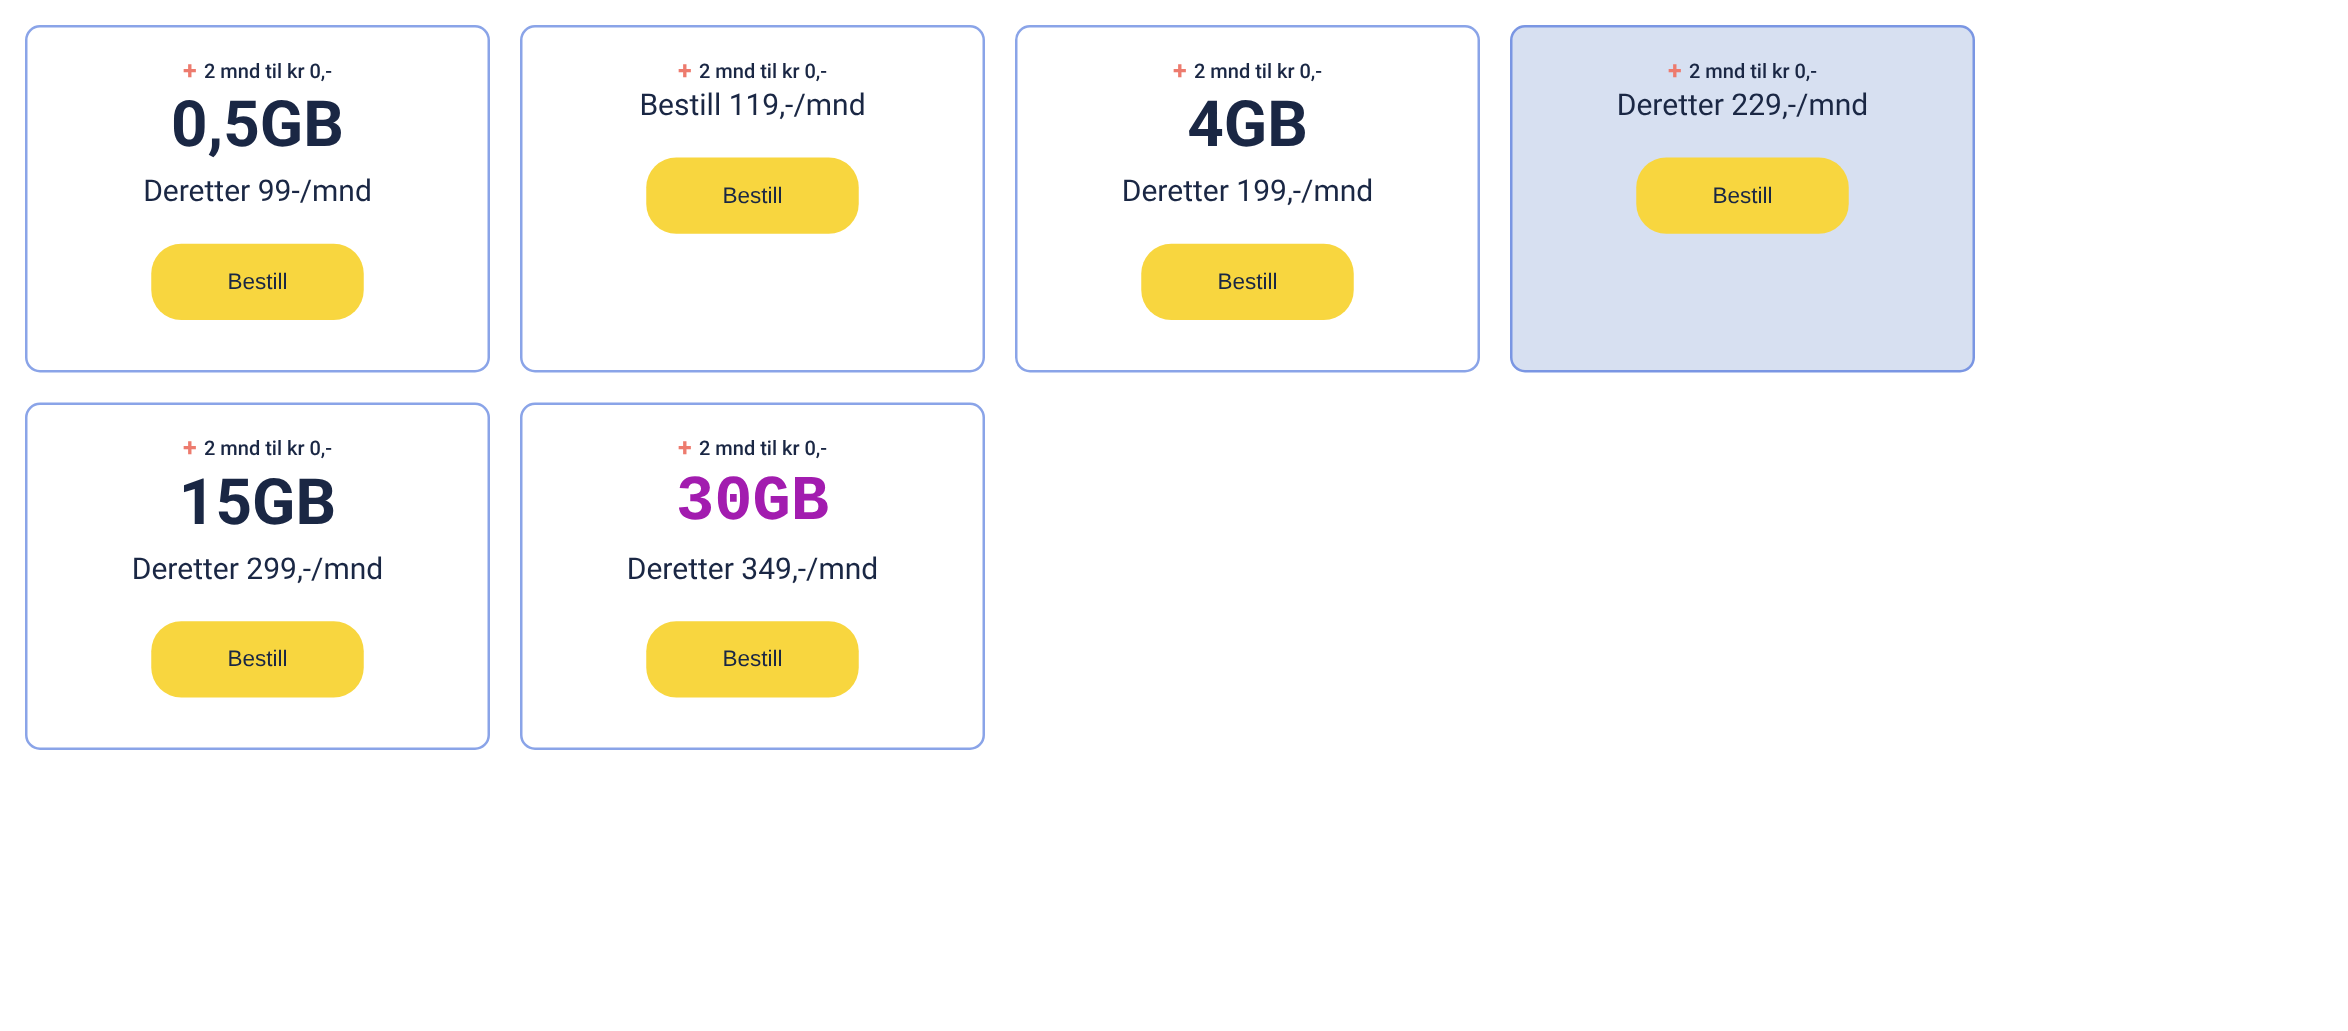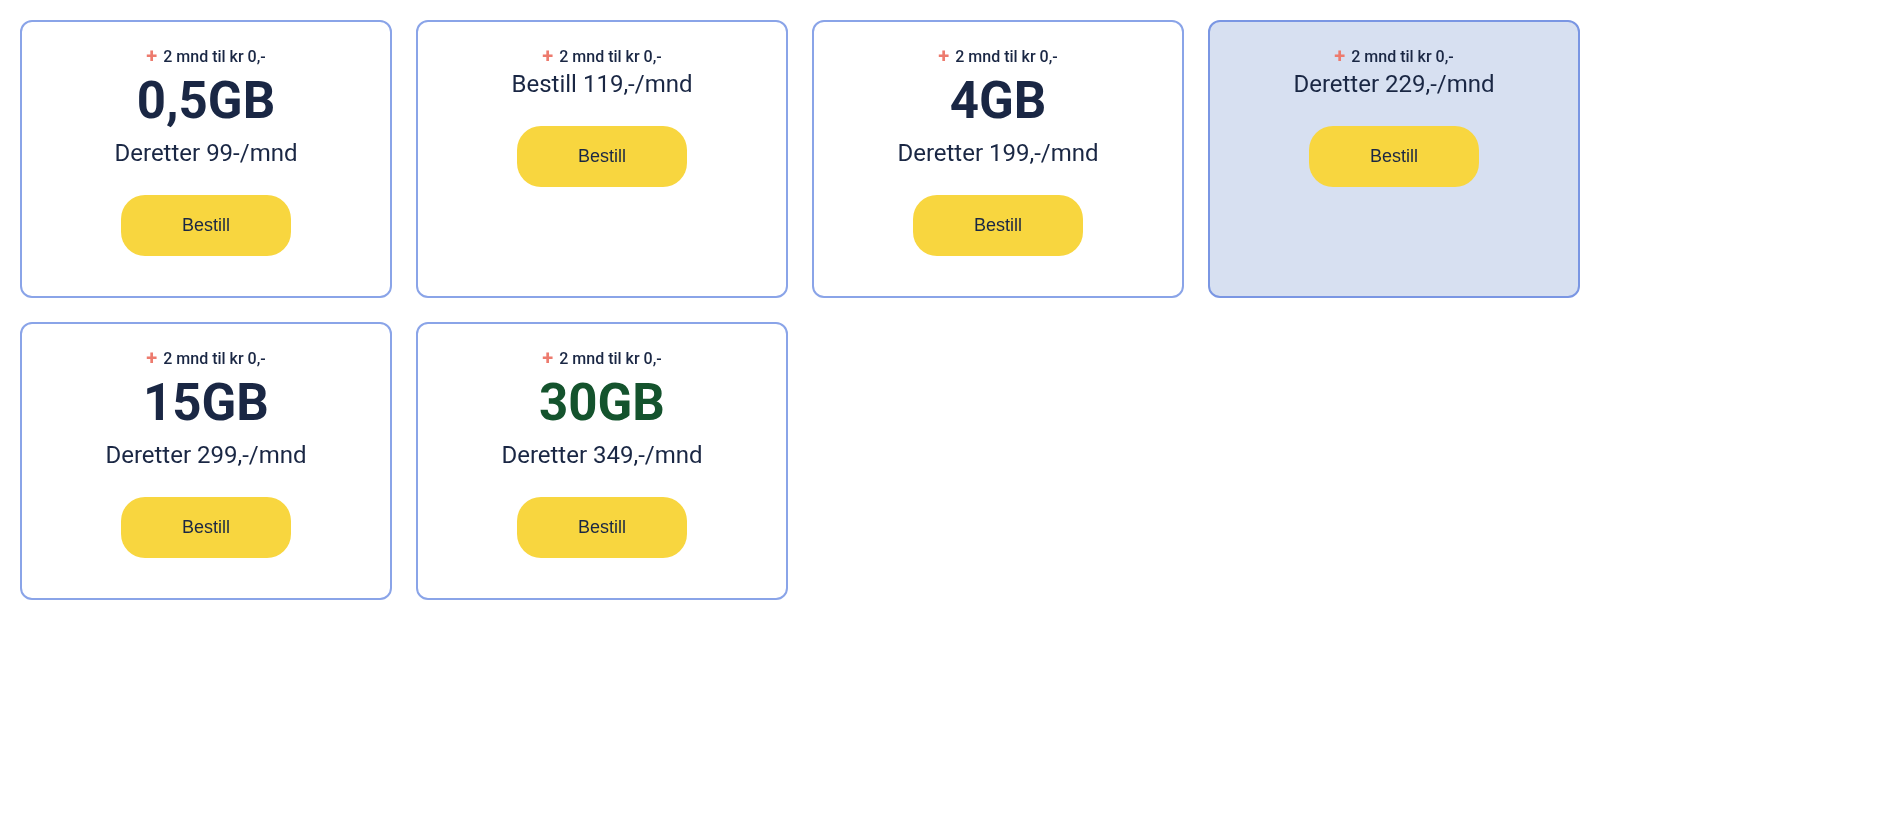--- a/index.html
+++ b/index.html
@@ -58,21 +58,22 @@
     
     .plan-title {
       font-size: 51px;
       font-weight: 700;
       color: #1a2744;
       line-height: 1.2;
       margin-bottom: 8px;
     }
     
     .plan-card:nth-child(6) .plan-title {
-      color: #14532d;
+      color: #a21caf;
+      font-family: Liberation Mono, monospace;
     }
     
     .plan-subtitle {
       font-size: 24px;
       color: #1a2744;
       margin-bottom: 28px;
     }
     
     .order-button {
       background: #f8d63f;

